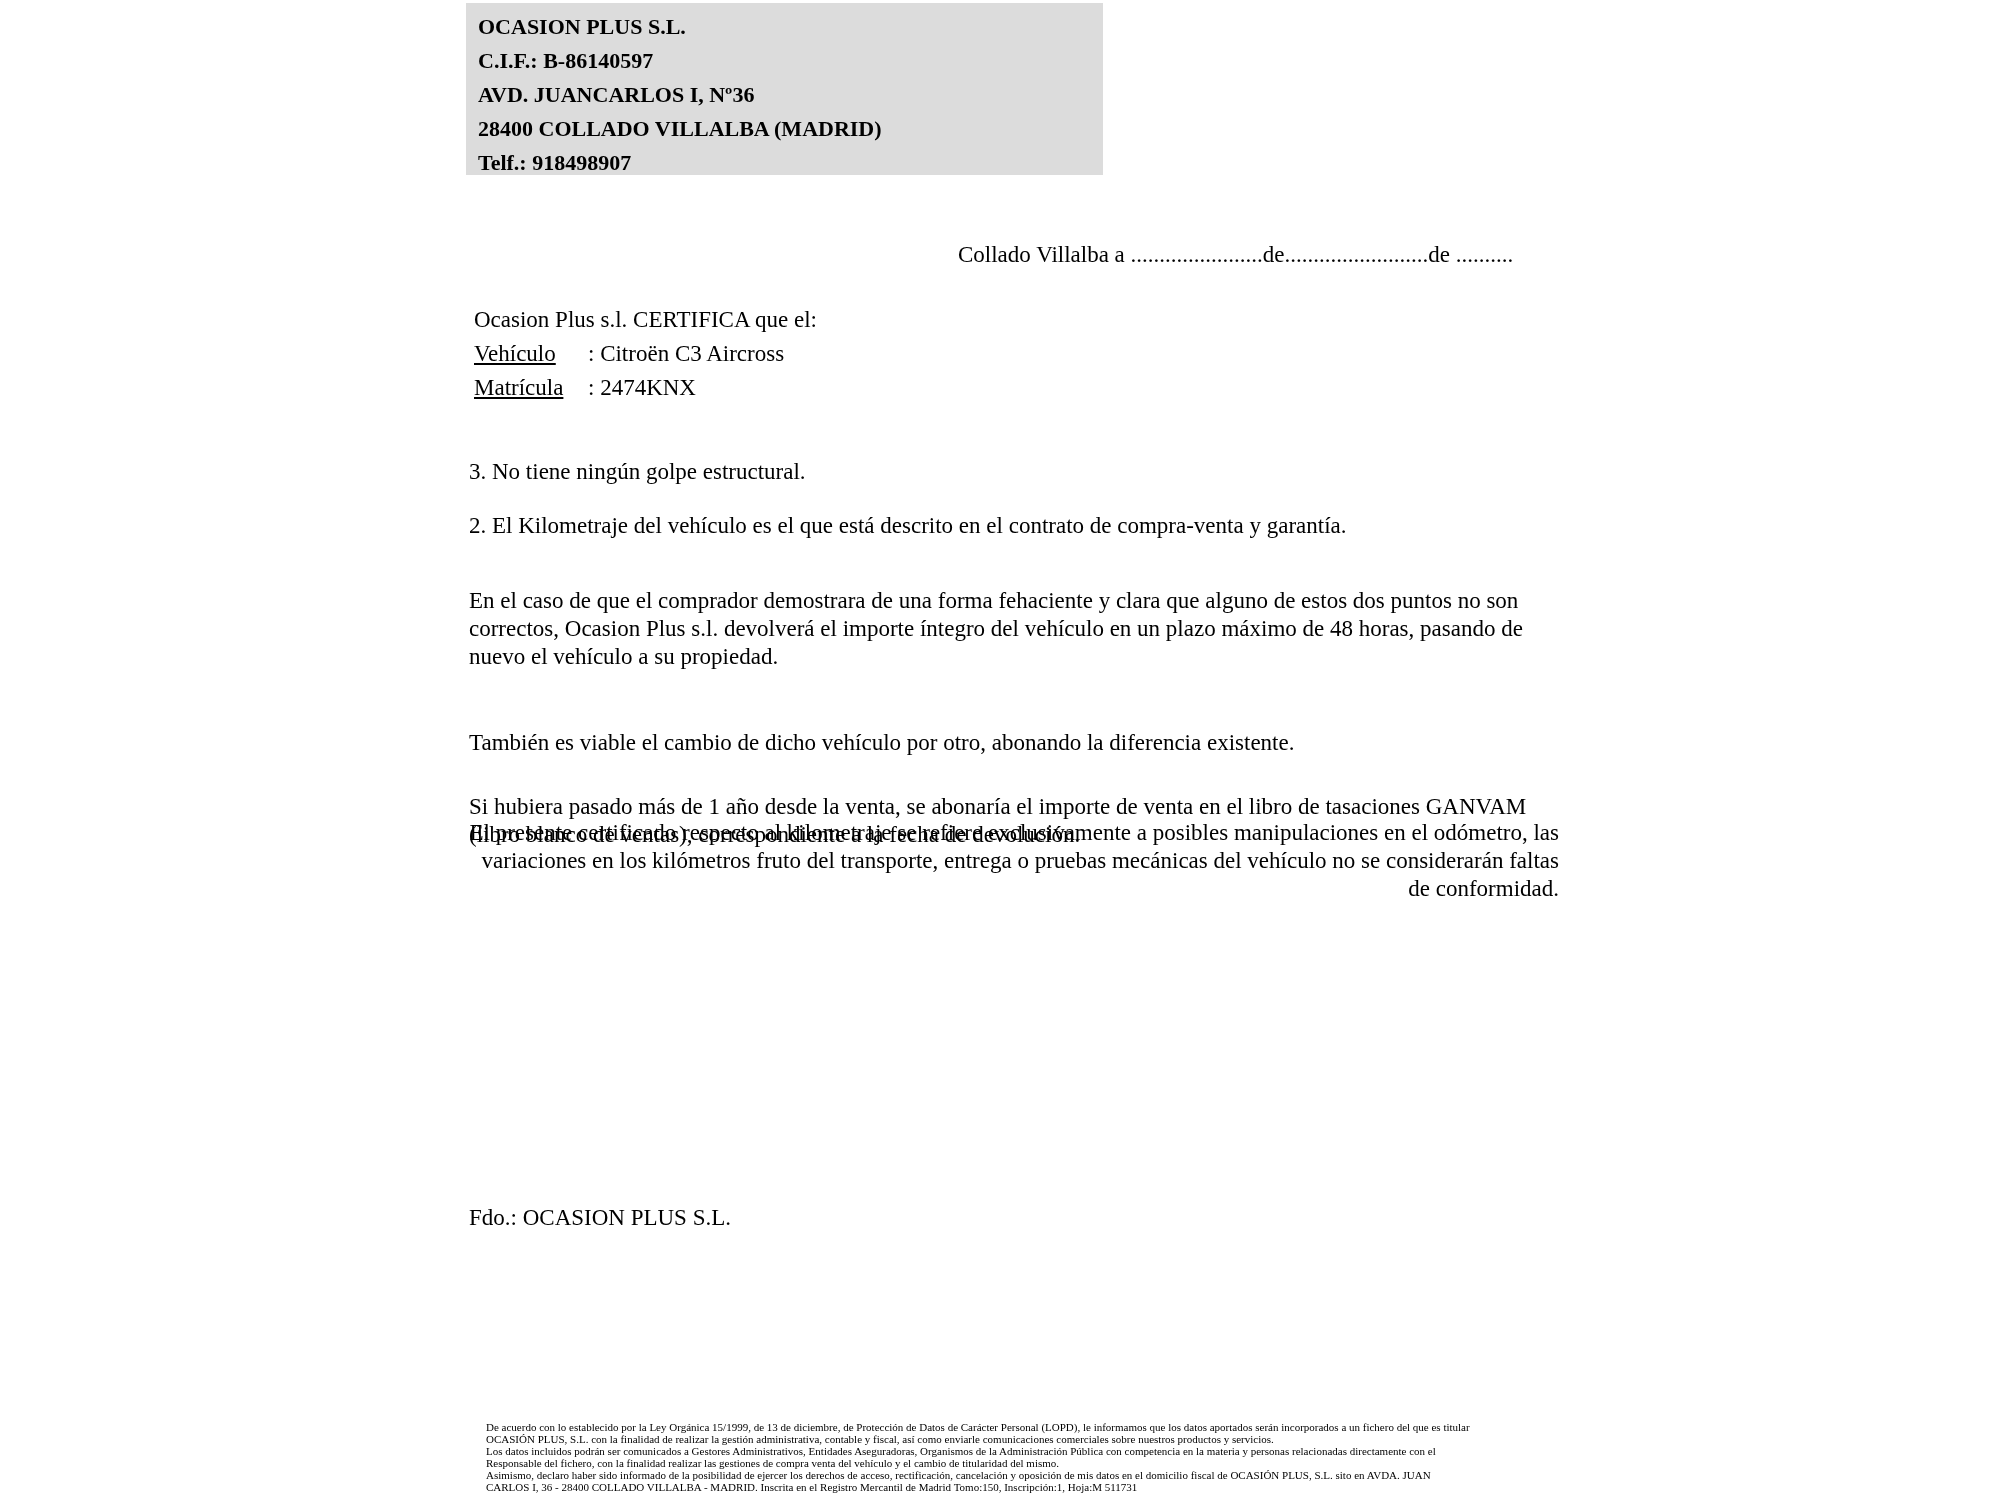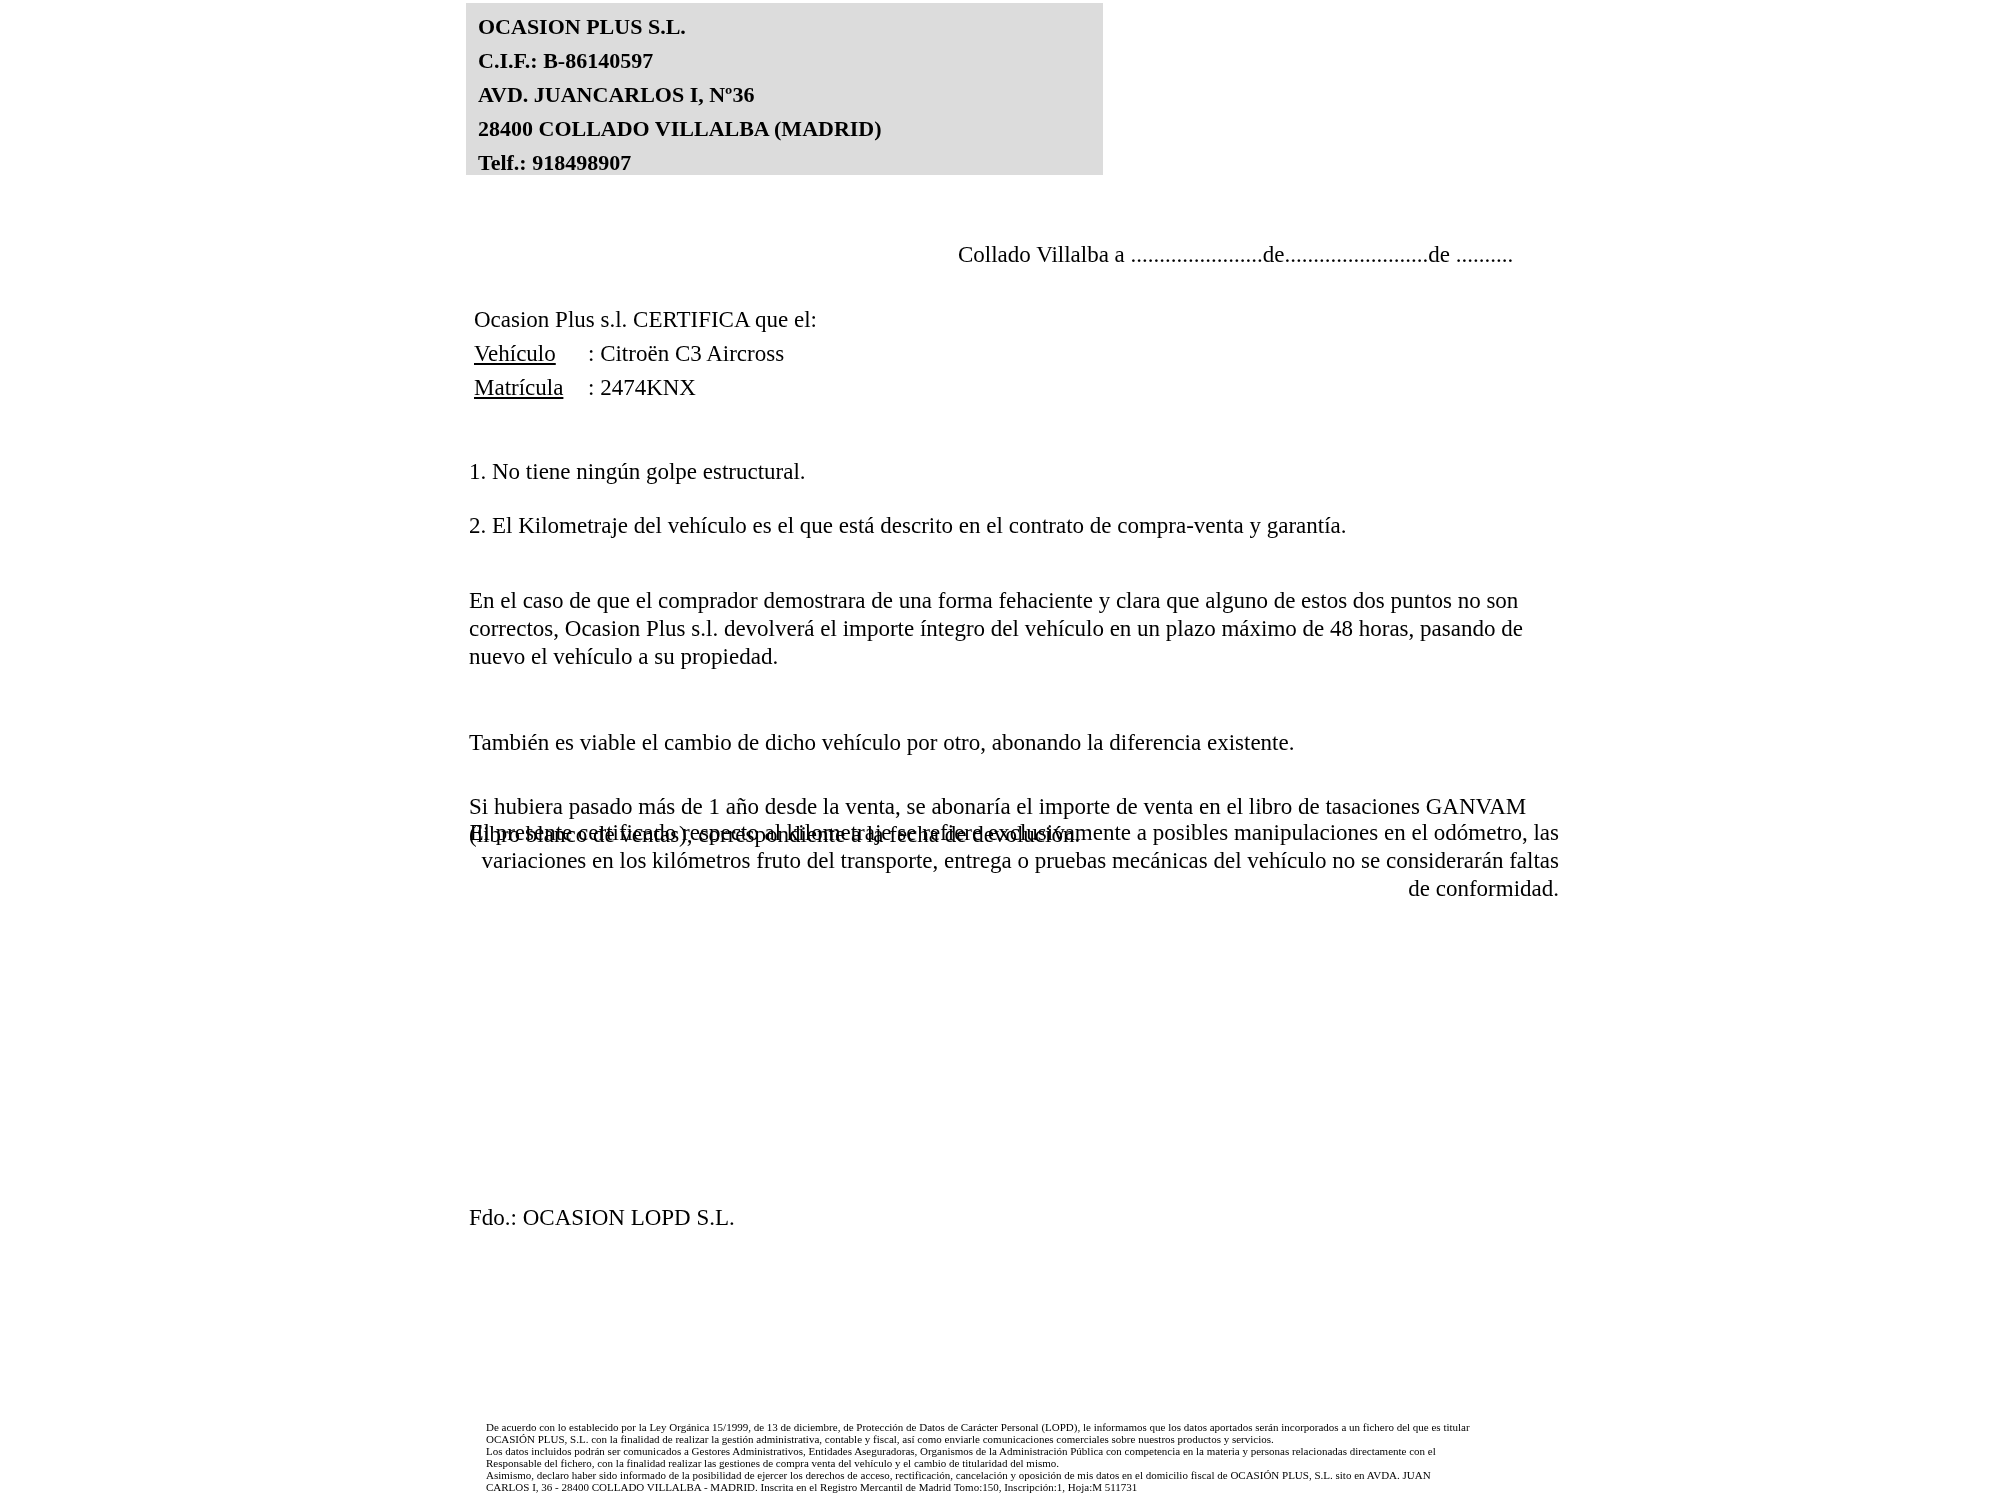--- a/index.html
+++ b/index.html
@@ -97,29 +97,29 @@
   <div class="certify-block">
     <div>Ocasion Plus s.l. CERTIFICA que el:</div>
     <div>
       <span class="field-label"><span>Vehículo</span></span><span>: Citroën C3 Aircross</span>
     </div>
     <div>
       <span class="field-label"><span>Matrícula</span></span><span>: 2474KNX</span>
     </div>
   </div>
 
-  <div class="point-1">1. No tiene ningún golpe estructural.</div>
+  <div class="point-1">3. No tiene ningún golpe estructural.</div>
   <div class="point-2">2. El Kilometraje del vehículo es el que está descrito en el contrato de compra-venta y garantía.</div>
 
   <div class="para para-1">En el caso de que el comprador demostrara de una forma fehaciente y clara que alguno de estos dos puntos no son correctos, Ocasion Plus s.l. devolverá el importe íntegro del vehículo en un plazo máximo de 48 horas, pasando de nuevo el vehículo a su propiedad.</div>
   <div class="para para-2">También es viable el cambio de dicho vehículo por otro, abonando la diferencia existente.</div>
   <div class="para para-3">Si hubiera pasado más de 1 año desde la venta, se abonaría el importe de venta en el libro de tasaciones GANVAM (libro blanco de ventas), correspondiente a la fecha de devolución.</div>
   <div class="para para-4">El presente certificado respecto al kilometraje se refiere exclusivamente a posibles manipulaciones en el odómetro, las variaciones en los kilómetros fruto del transporte, entrega o pruebas mecánicas del vehículo no se considerarán faltas de conformidad.</div>
 
-  <div class="signature">Fdo.: OCASION LOPD S.L.</div>
+  <div class="signature">Fdo.: OCASION PLUS S.L.</div>
 
   <div class="legal-footer">
     <div>De acuerdo con lo establecido por la Ley Orgánica 15/1999, de 13 de diciembre, de Protección de Datos de Carácter Personal (LOPD), le informamos que los datos aportados serán incorporados a un fichero del que es titular</div>
     <div>OCASIÓN PLUS, S.L. con la finalidad de realizar la gestión administrativa, contable y fiscal, así como enviarle comunicaciones comerciales sobre nuestros productos y servicios.</div>
     <div>Los datos incluidos podrán ser comunicados a Gestores Administrativos, Entidades Aseguradoras, Organismos de la Administración Pública con competencia en la materia y personas relacionadas directamente con el</div>
     <div>Responsable del fichero, con la finalidad realizar las gestiones de compra venta del vehículo y el cambio de titularidad del mismo.</div>
     <div>Asimismo, declaro haber sido informado de la posibilidad de ejercer los derechos de acceso, rectificación, cancelación y oposición de mis datos en el domicilio fiscal de OCASIÓN PLUS, S.L. sito en AVDA. JUAN</div>
     <div>CARLOS I, 36 - 28400 COLLADO VILLALBA - MADRID. Inscrita en el Registro Mercantil de Madrid Tomo:150, Inscripción:1, Hoja:M 511731</div>
   </div>
 

